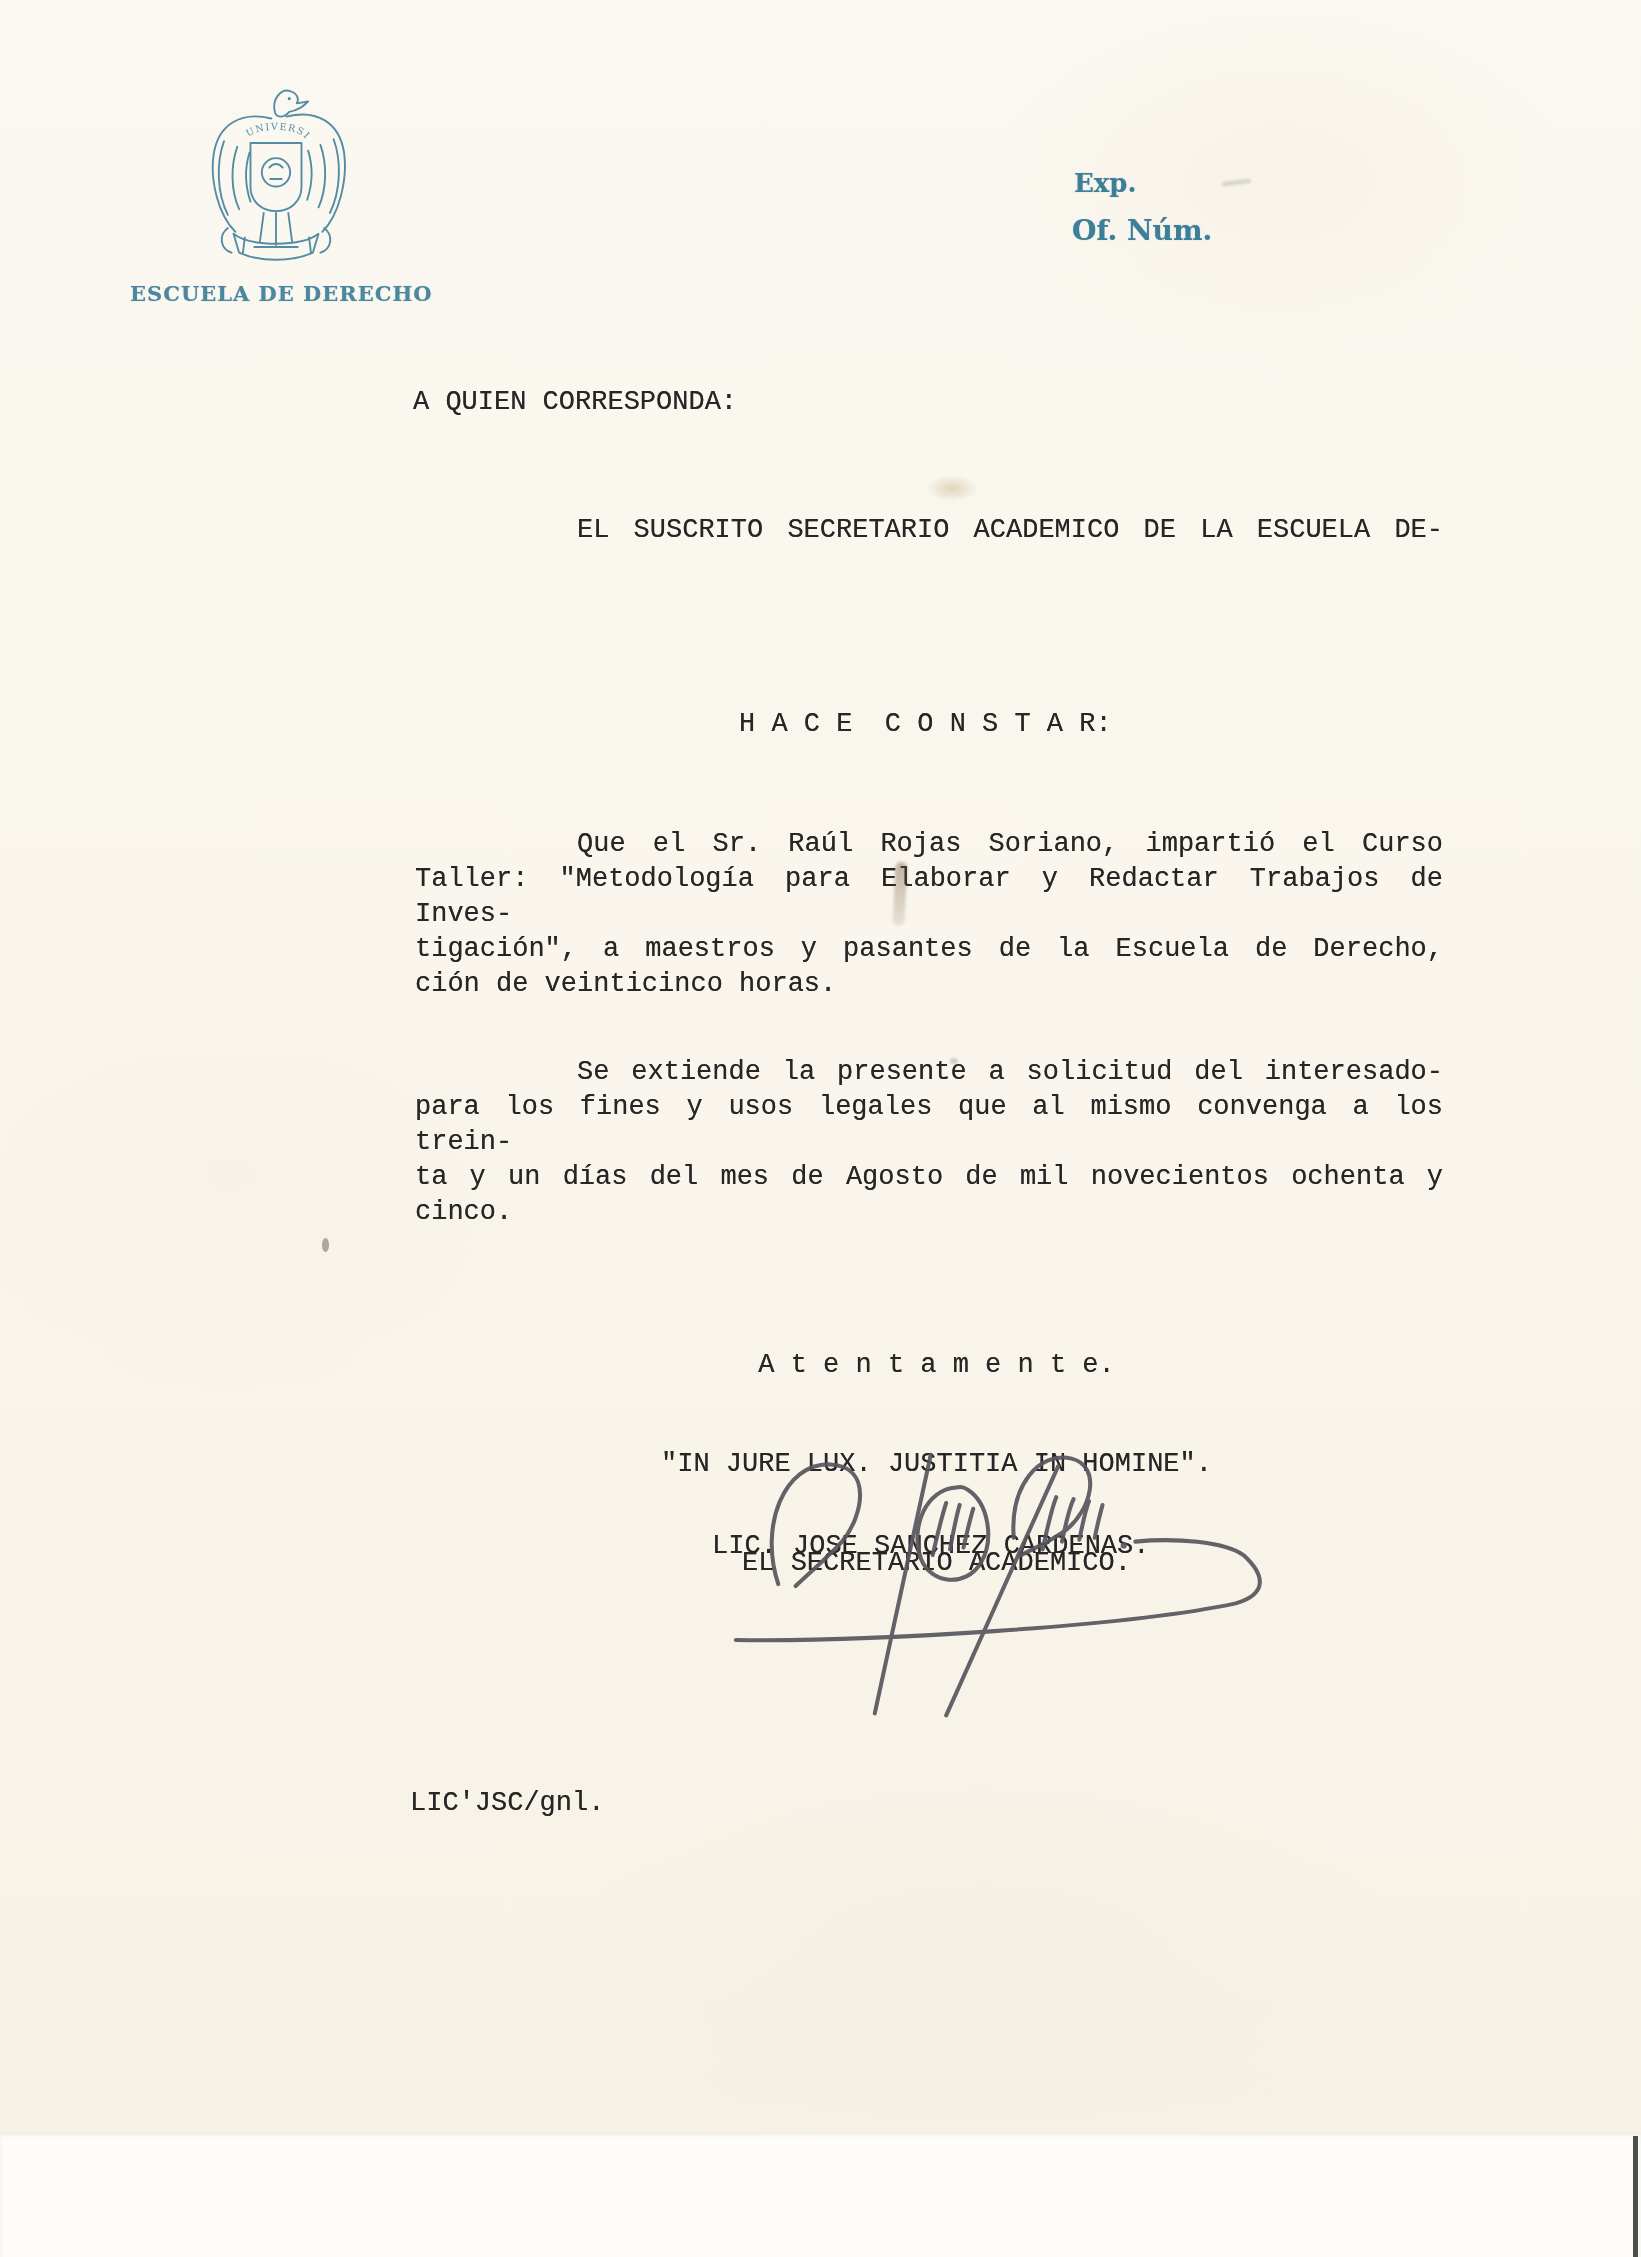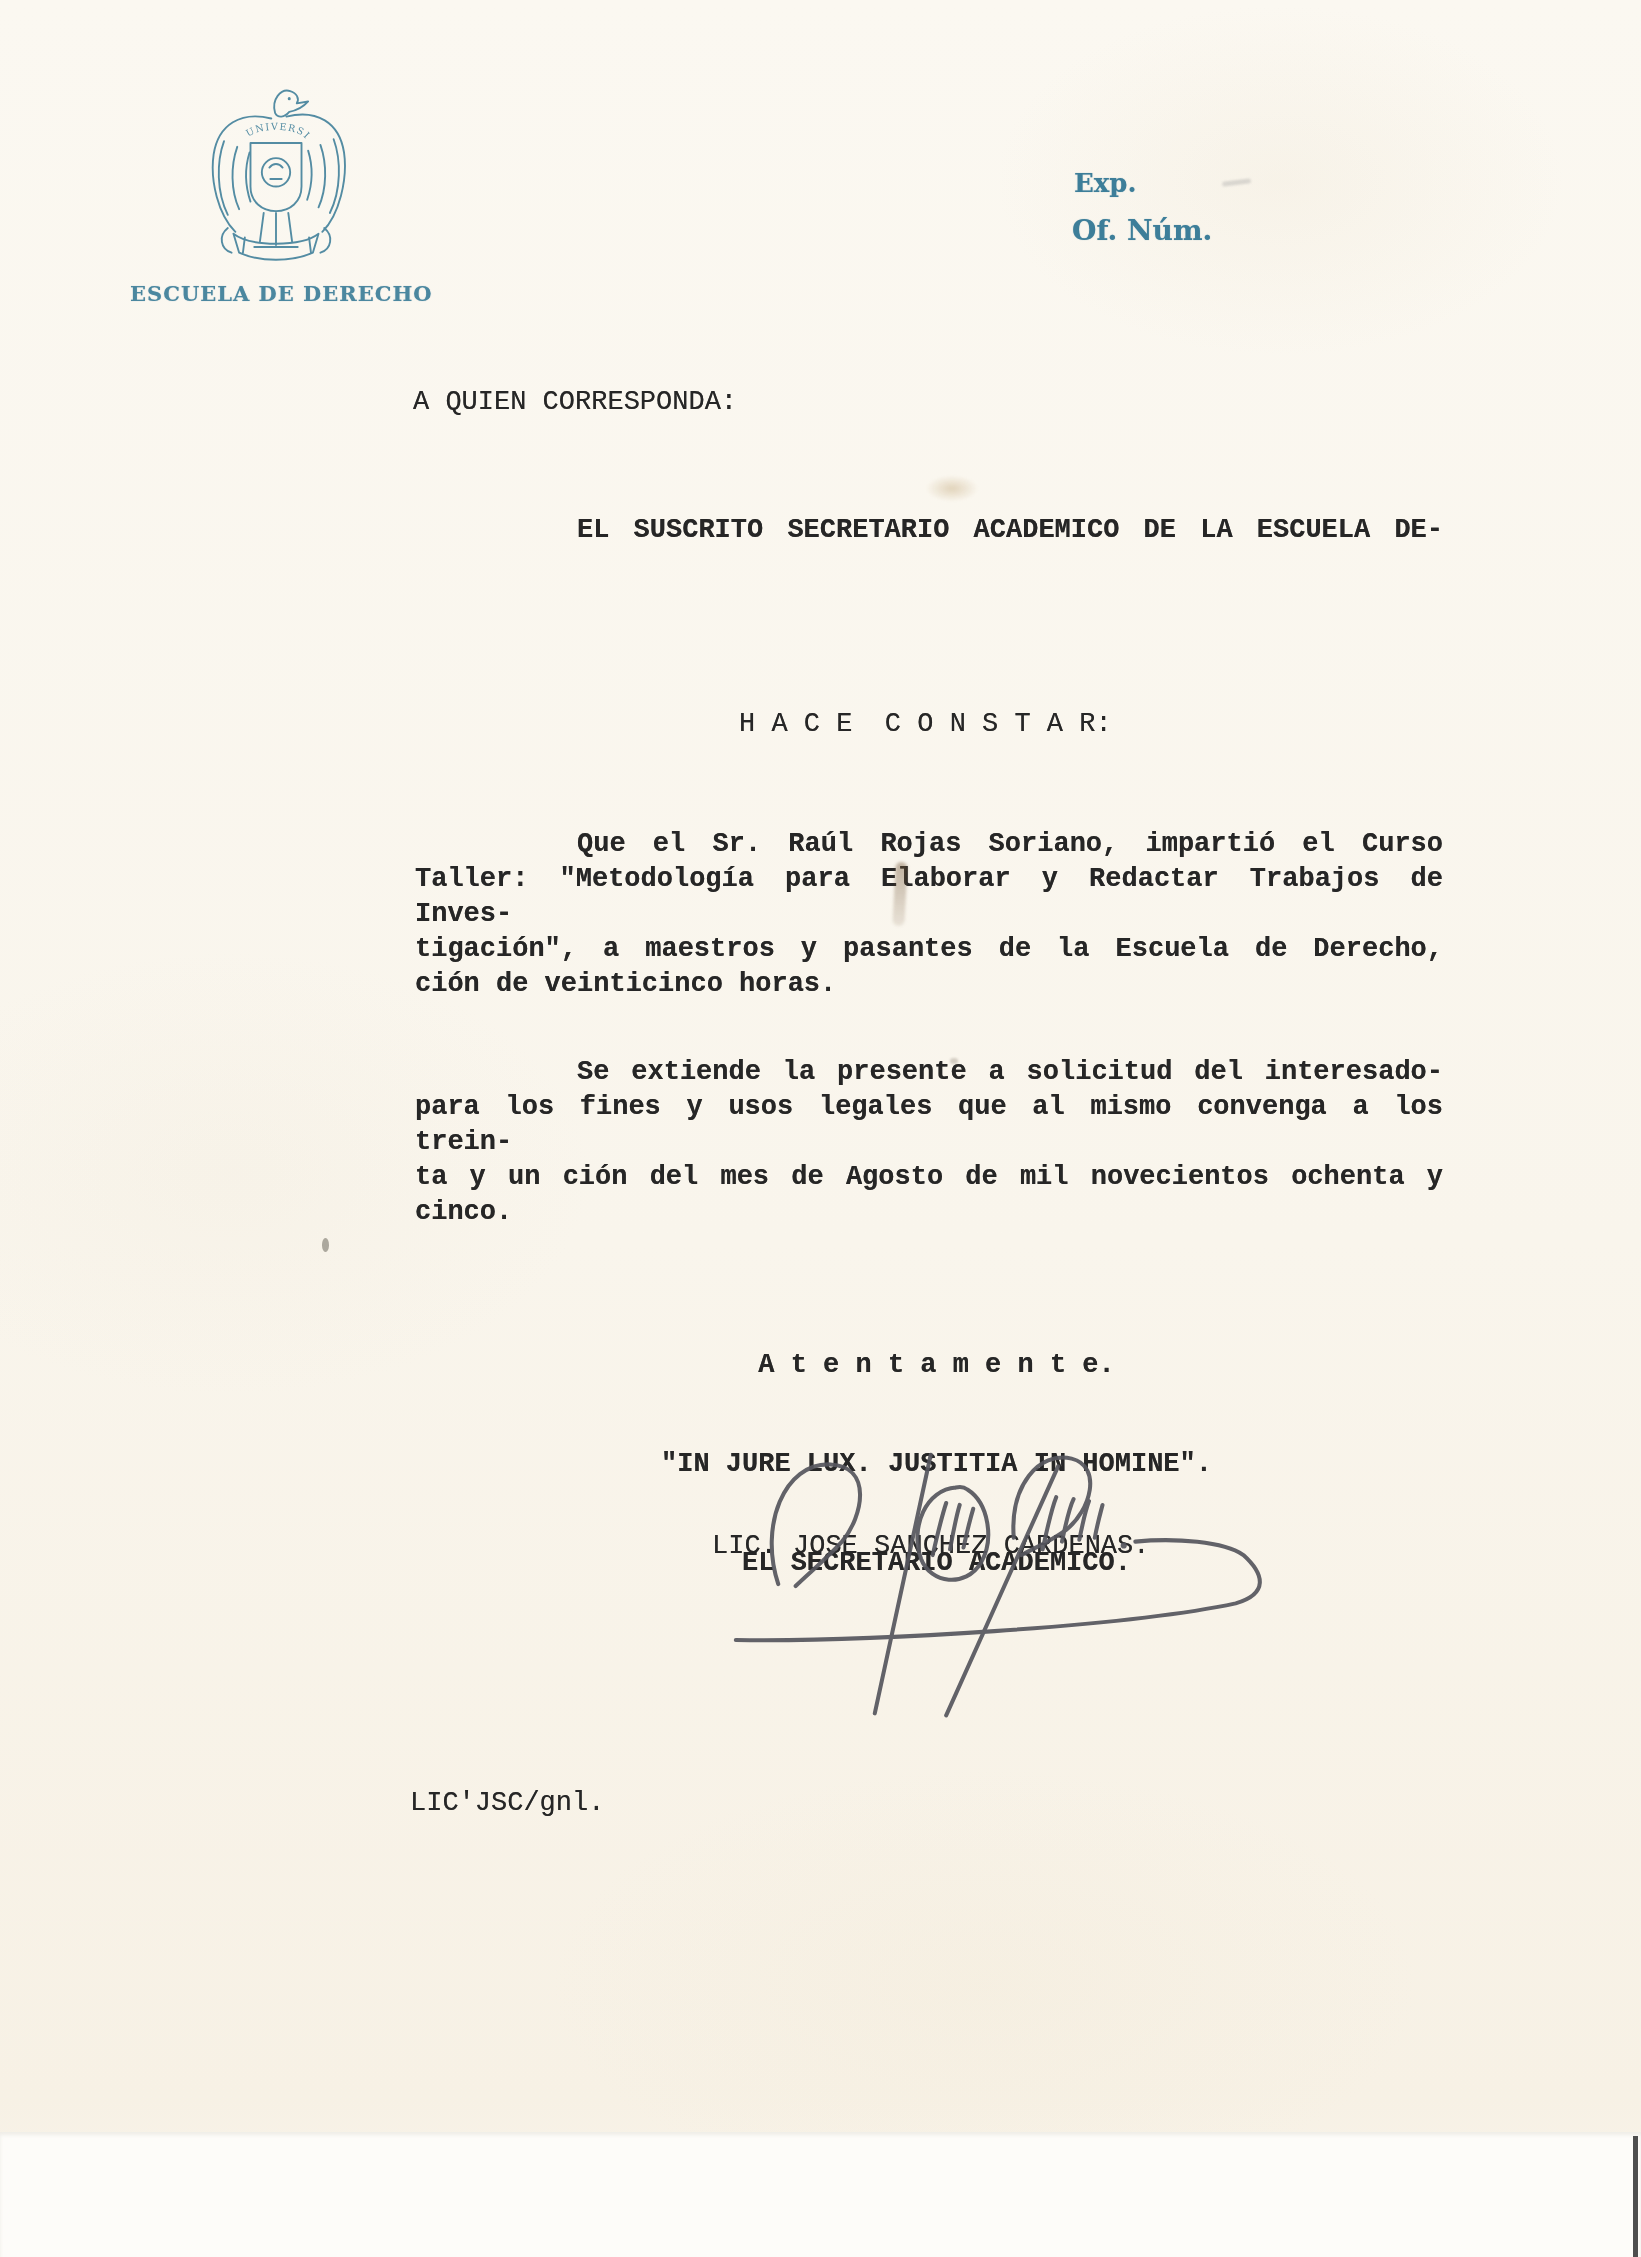--- a/index.html
+++ b/index.html
@@ -26,21 +26,21 @@
     background: #4e4e4e;
   }
 
   
   .tw {
     position: absolute; color: #262626; font-size: 27px; line-height: 35px;
     text-shadow: 0 0 0.6px rgba(30,30,30,0.65);
     white-space: pre; 
   }
   .col { left: 415px; width: 1028px; white-space: normal; }
-  .line { white-space: pre; font-weight: bold; }
+  .line { white-space: pre; }
   .line.j { white-space: normal; text-align: justify; text-align-last: justify; }
   .line.ind { padding-left: 162px; }
 
   .heading { left: 739px; }
   .closing-block { left: 608px; width: 657px; text-align: center; line-height: 33px; }
   .closing-block .line { white-space: pre; }
 
   
   .stamp-text {
     position: absolute; font-family: "DejaVu Serif", "Liberation Serif", serif;
@@ -133,21 +133,21 @@
   <div class="tw col" style="top:827px;">
     <div class="line j ind">Que el Sr. Raúl Rojas Soriano, impartió el Curso</div>
     <div class="line j">Taller: "Metodología para Elaborar y Redactar Trabajos de Inves-</div>
     <div class="line j">tigación", a maestros y pasantes de la Escuela de Derecho,</div>
     <div class="line">ción de veinticinco horas.</div>
   </div>
 
   <div class="tw col" style="top:1055px;">
     <div class="line j ind">Se extiende la presente a solicitud del interesado-</div>
     <div class="line j">para los fines y usos legales que al mismo convenga a los trein-</div>
-    <div class="line j">ta y un ción del mes de Agosto de mil novecientos ochenta y</div>
+    <div class="line j">ta y un días del mes de Agosto de mil novecientos ochenta y</div>
     <div class="line">cinco.</div>
   </div>
 
   <div class="tw closing-block" style="top:1283px;">
     <div class="line">A t e n t a m e n t e.</div>
     <div class="line">"IN JURE LUX. JUSTITIA IN HOMINE".</div>
     <div class="line">EL SECRETARIO ACADEMICO.</div>
   </div>
 
   <div class="tw signer-name">LIC. JOSE SANCHEZ CARDENAS.</div>

